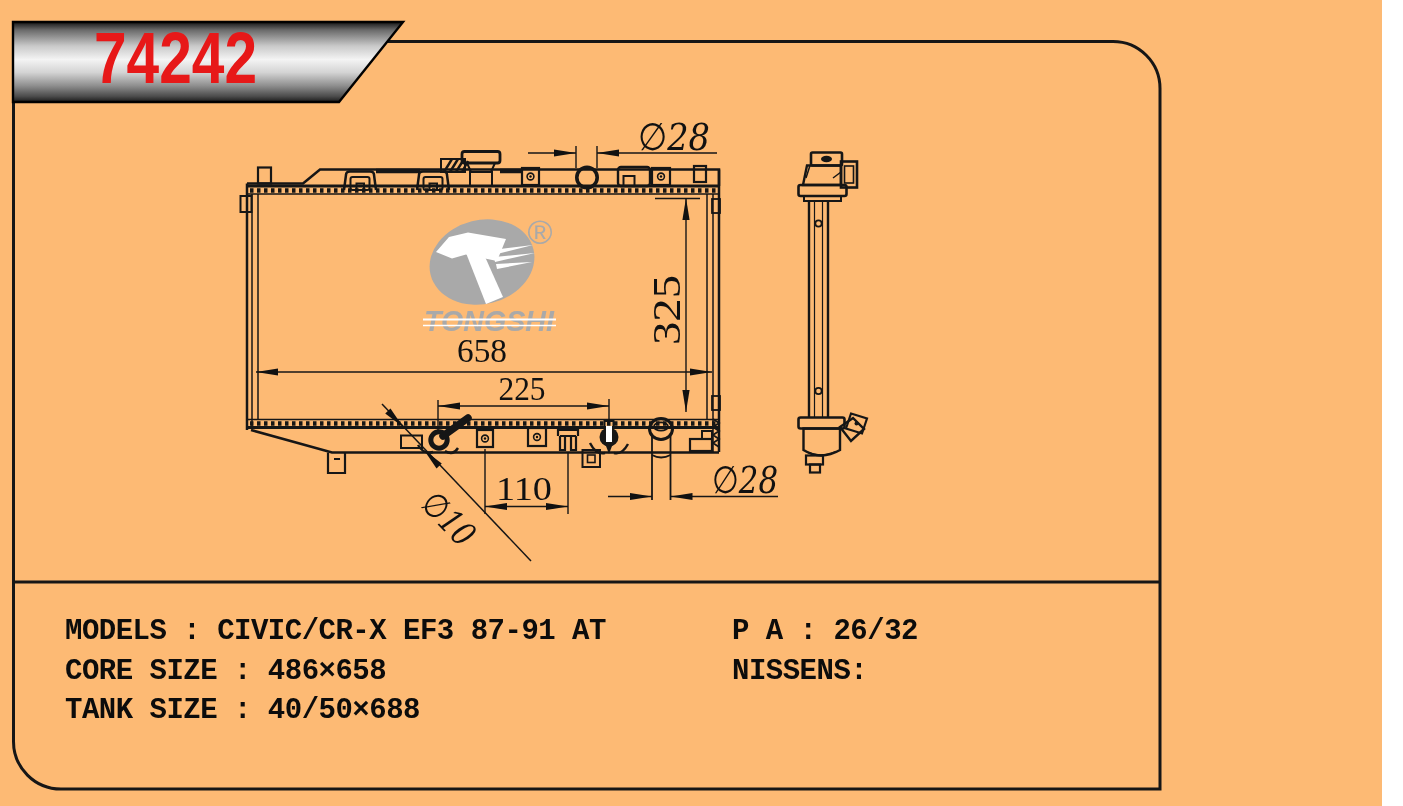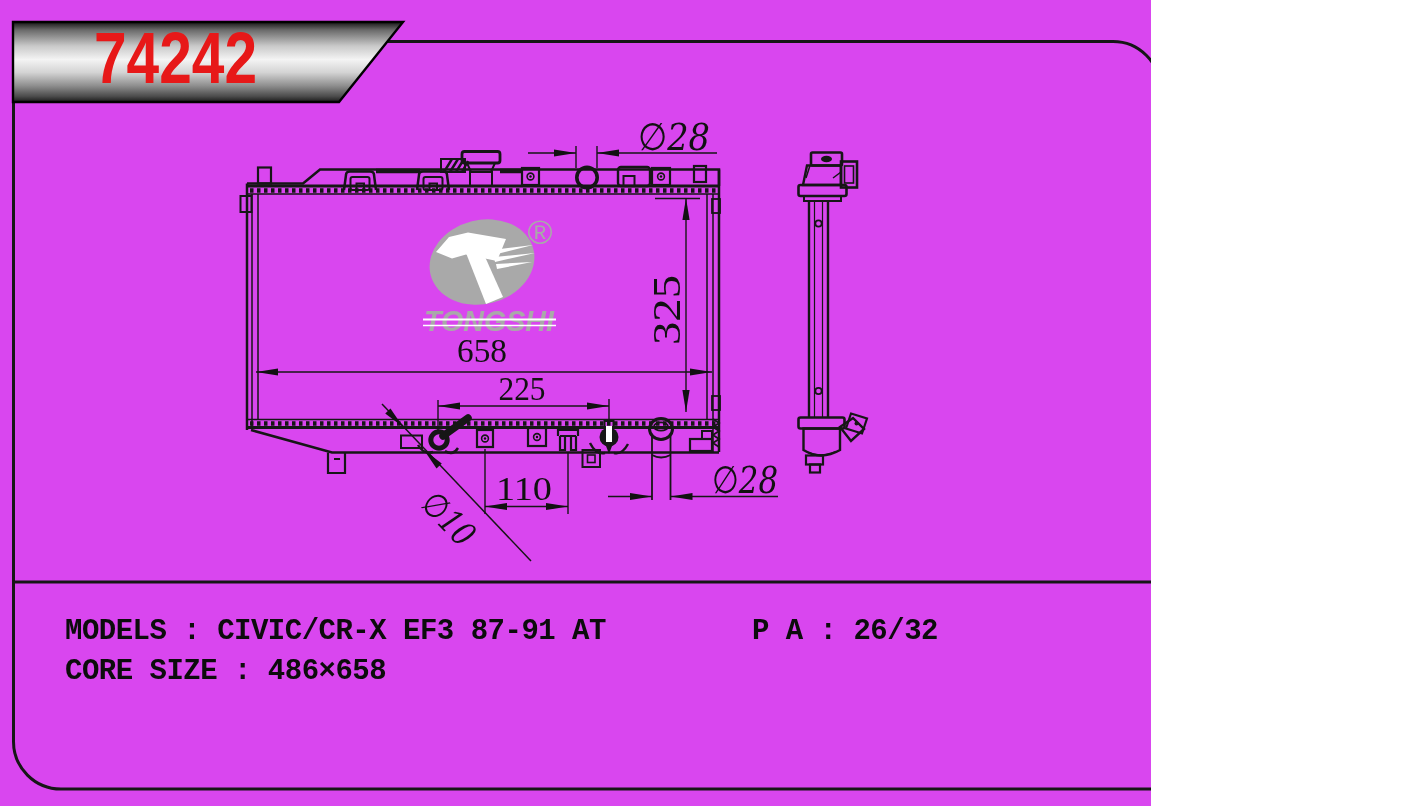--- a/index.html
+++ b/index.html
@@ -1,24 +1,24 @@
 <!DOCTYPE html>
 <html><head>
 <meta charset="utf-8">
 <style>
   html,body{margin:0;padding:0;background:#ffffff;}
-  .page{position:relative;width:1151px;height:806px;background:#d946ef;overflow:hidden;
+  .page{position:relative;width:1382px;height:806px;background:#fdba74;overflow:hidden;
         font-family:"Liberation Sans", sans-serif;}
   .scene{position:absolute;left:0;top:0;}
   .spec-col{position:absolute;top:612px;display:flex;flex-direction:column;
             font-family:"Liberation Mono","DejaVu Sans Mono",monospace;
             font-weight:700;font-size:29px;letter-spacing:-0.5px;color:#0c0c0c;
             line-height:39.5px;white-space:pre;}
   .spec-col.left{left:65px;}
-  .spec-col.right{left:752px;}
+  .spec-col.right{left:732px;}
   .dim-num{font-family:"Liberation Serif","DejaVu Serif",serif;fill:#111;}
   .dim-dia{font-family:"DejaVu Serif","DejaVu Sans",serif;font-style:italic;fill:#111;}
   .outline{stroke:#161616;fill:none;}
 </style>
 </head>
 <body>
 
 <div class="page">
 
 <svg class="scene" width="1403" height="806" viewBox="0 0 1403 806">
@@ -246,18 +246,20 @@
     <path class="outline" stroke-width="1.4" d="M608,496.5 H652 M670.5,496.5 H778"></path>
     <polygon points="0,0 -22,-3.6 -22,3.6" fill="#111" transform="translate(652,496.5)"></polygon>
     <polygon points="0,0 -22,-3.6 -22,3.6" fill="#111" transform="translate(670.5,496.5) rotate(180)"></polygon>
     <text class="dim-dia" x="745" y="493" font-size="38" text-anchor="middle" textLength="66" lengthAdjust="spacingAndGlyphs">∅28</text>
   </g>
 </svg>
 
 <div class="spec-col left">
   <div>MODELS : CIVIC/CR-X EF3 87-91 AT</div>
   <div>CORE SIZE : 486×658</div>
+  <div>TANK SIZE : 40/50×688</div>
 </div>
 <div class="spec-col right">
   <div>P A : 26/32</div>
+  <div>NISSENS:</div>
 </div>
 
 </div>
 
 </body></html>

